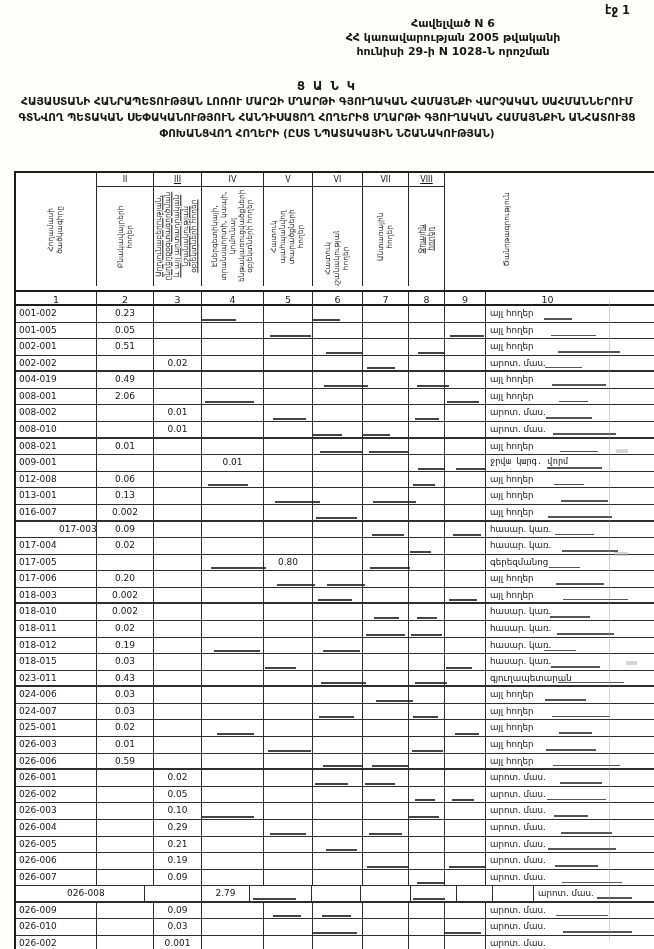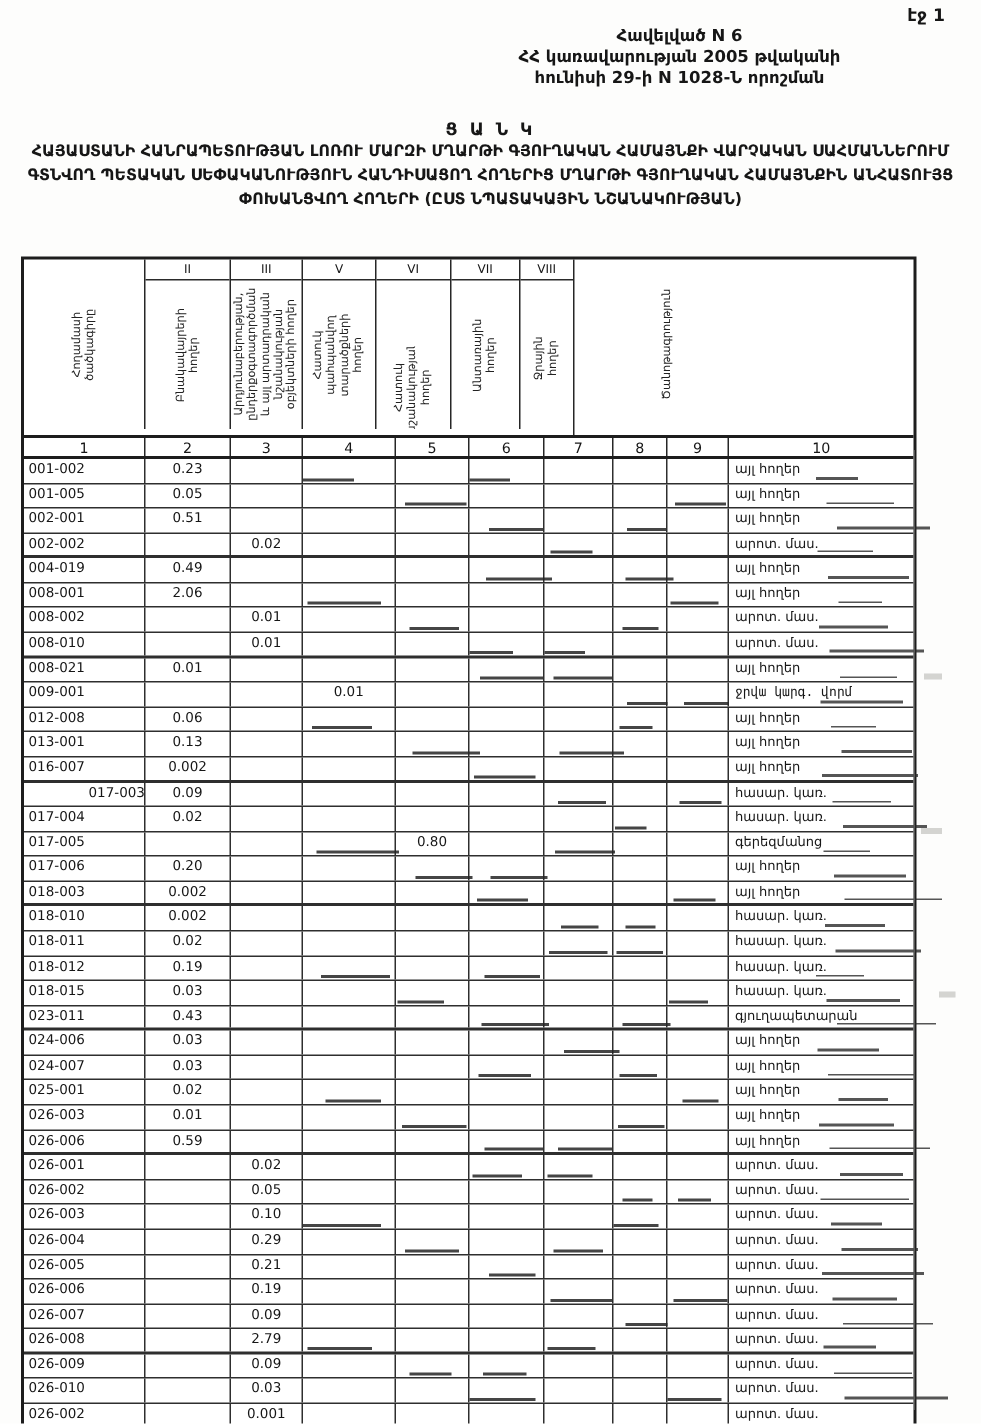--- a/index.html
+++ b/index.html
@@ -60,45 +60,51 @@
         <div class="vhead">
           <span class="vert" style="width: 104px;">Հողամասի ծածկագիրը</span>
         </div>
       </div>
       <div class="hcol" style="width: 57px; height: 113px;">
         <div class="numeral">II</div>
         <div class="vhead">
           <span class="vert" style="width: 92px;">Բնակավայրերի հողեր</span>
         </div>
       </div>
-      <div class="hcol" style="width: 48px; height: 113px;">
+      <div class="hcol" style="width: 48px; height: 113px; text-decoration: underline;">
         <div class="numeral">III</div>
         <div class="vhead">
           <span class="vert" style="width: 92px;">Արդյունաբերության, ընդերքօգտագործման և այլ արտադրական նշանակության օբյեկտների հողեր</span>
+        </div>
+      </div>
+      <div class="hcol" style="width: 62px; height: 113px;">
+        <div class="numeral">IV</div>
+        <div class="vhead">
+          <span class="vert" style="width: 92px;">Էներգետիկայի, տրանսպորտի, կապի, կոմունալ ենթակառուցվածքների օբյեկտների հողեր</span>
         </div>
       </div>
       <div class="hcol" style="width: 49px; height: 113px;">
         <div class="numeral">V</div>
         <div class="vhead">
           <span class="vert" style="width: 92px;">Հատուկ պահպանվող տարածքների հողեր</span>
         </div>
       </div>
       <div class="hcol" style="width: 50px; height: 113px; gap: 44px;">
         <div class="numeral">VI</div>
         <div class="vhead">
           <span class="vert" style="width: 92px;">Հատուկ նշանակության հողեր</span>
         </div>
       </div>
       <div class="hcol" style="width: 46px; height: 113px;">
         <div class="numeral">VII</div>
         <div class="vhead">
           <span class="vert" style="width: 92px;">Անտառային հողեր</span>
         </div>
       </div>
-      <div class="hcol" style="width: 36px; height: 117px;">
+      <div class="hcol" style="width: 36px; height: 117px; text-decoration: underline;">
         <div class="numeral">VIII</div>
         <div class="vhead">
           <span class="vert" style="width: 92px;">Ջրային հողեր</span>
         </div>
       </div>
       <div class="hcol" style="width: 123px; height: 113px;">
         <div class="vhead">
           <span class="vert" style="width: 104px;">Ծանոթագրություն</span>
         </div>
       </div>
@@ -657,21 +663,21 @@
       <div class="cell val" style="width: 49px;"></div>
       <div class="cell val" style="width: 50px;"></div>
       <div class="cell val" style="width: 46px;"></div>
       <div class="cell val" style="width: 36px;">
         <div class="smudge" style="width: 81%; left: 22%;"></div>
       </div>
       <div class="cell val" style="width: 41px;"></div>
       <div class="cell note" style="width: 123px;">արոտ. մաս.<div class="notedash" style="left: 76px; width: 60px;"></div></div>
     </div>
     <div class="drow thick">
-      <div class="cell code" style="width: 81px;">026-008</div>
+      <div class="cell code" style="width: 81px; margin-left: 48px;">026-008</div>
       <div class="cell val" style="width: 57px;"></div>
       <div class="cell val" style="width: 48px;">2.79</div>
       <div class="cell val" style="width: 62px;">
         <div class="smudge" style="width: 70%; left: 5%;"></div>
       </div>
       <div class="cell val" style="width: 49px;"></div>
       <div class="cell val" style="width: 50px;"></div>
       <div class="cell val" style="width: 46px;">
         <div class="smudge" style="width: 70%; left: 5%;"></div>
       </div>

